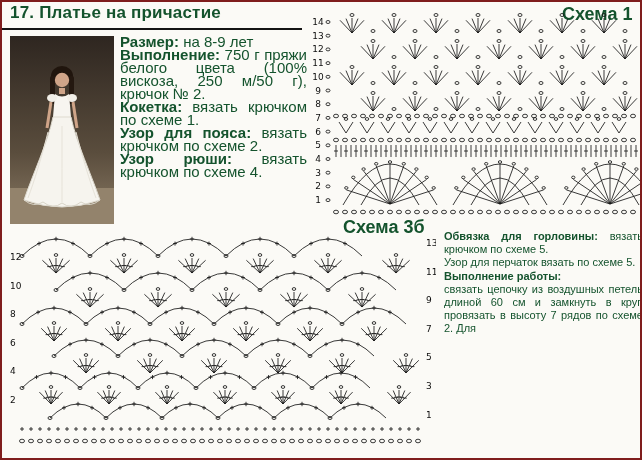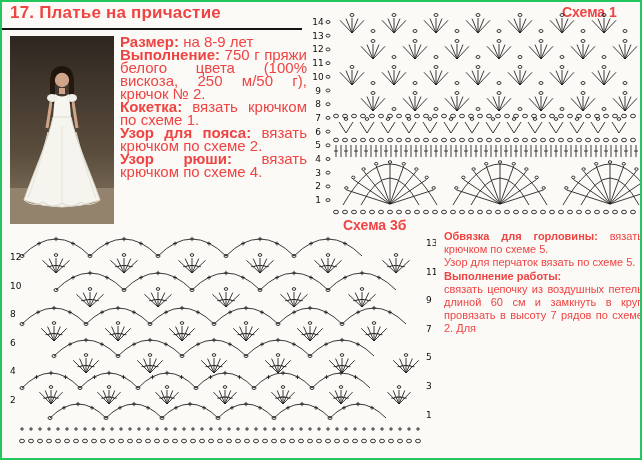--- a/index.html
+++ b/index.html
@@ -1,24 +1,24 @@
 <!DOCTYPE html>
 <html><head>
 <meta charset="utf-8">
 <style>
   html,body{margin:0;padding:0;}
   body{background:#6e6e6e;font-family:"Liberation Sans",sans-serif;}
-  .page{position:relative;width:642px;height:460px;background:#fbfaf6;border:2px solid #22c55e;
-        box-sizing:border-box;overflow:hidden;color:#ef4444;}
+  .page{position:relative;width:642px;height:460px;background:#fbfaf6;border:2px solid #7f1d1d;
+        box-sizing:border-box;overflow:hidden;color:#14532d;}
   .title{position:absolute;left:8px;top:1px;margin:0;font-size:17px;font-weight:bold;letter-spacing:.2px;}
   .rule{position:absolute;left:0;top:26px;width:300px;height:2px;background:#141414;}
   .photo{position:absolute;left:8px;top:34px;width:104px;height:188px;background:#4a4036;overflow:hidden;}
   .info{position:absolute;left:118px;top:33px;width:187px;font-size:15px;line-height:13px;text-align:justify;}
   .info p{margin:0;}
-  .chart-label{position:absolute;font-size:14px;font-weight:bold;}
+  .chart-label{position:absolute;font-size:18px;font-weight:bold;}
   #chart1-label{left:560px;top:2px;}
   #chart3b-label{left:341px;top:215px;}
   #chart1{position:absolute;left:306px;top:10px;width:332px;height:204px;}
   #chart3b{position:absolute;left:4px;top:230px;width:430px;height:226px;}
   .rightcol{position:absolute;left:442px;top:228px;width:199px;font-size:11px;line-height:13.2px;text-align:justify;}
   .rightcol p{margin:0;}
   .rightcol .cont{font-weight:bold;text-align:right;padding-right:4px;margin-top:2px;}
   .chart line,.chart path,.chart ellipse{stroke:#181818;fill:none;stroke-width:.85;}
   .chart text{fill:#0d0d0d;stroke:none;font-family:"DejaVu Sans",sans-serif;font-size:9px;}
 </style>

